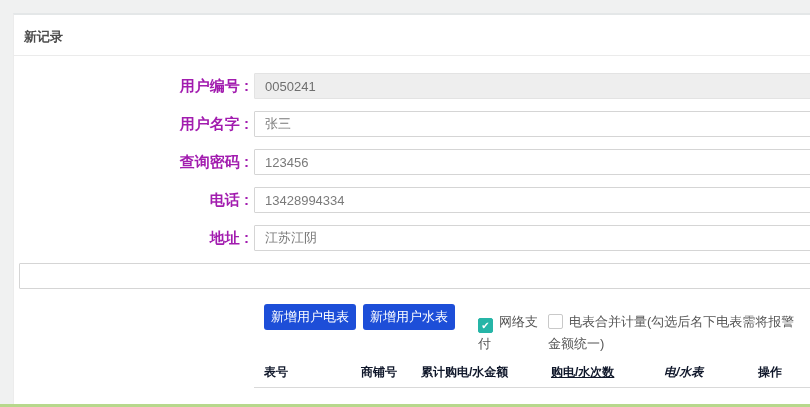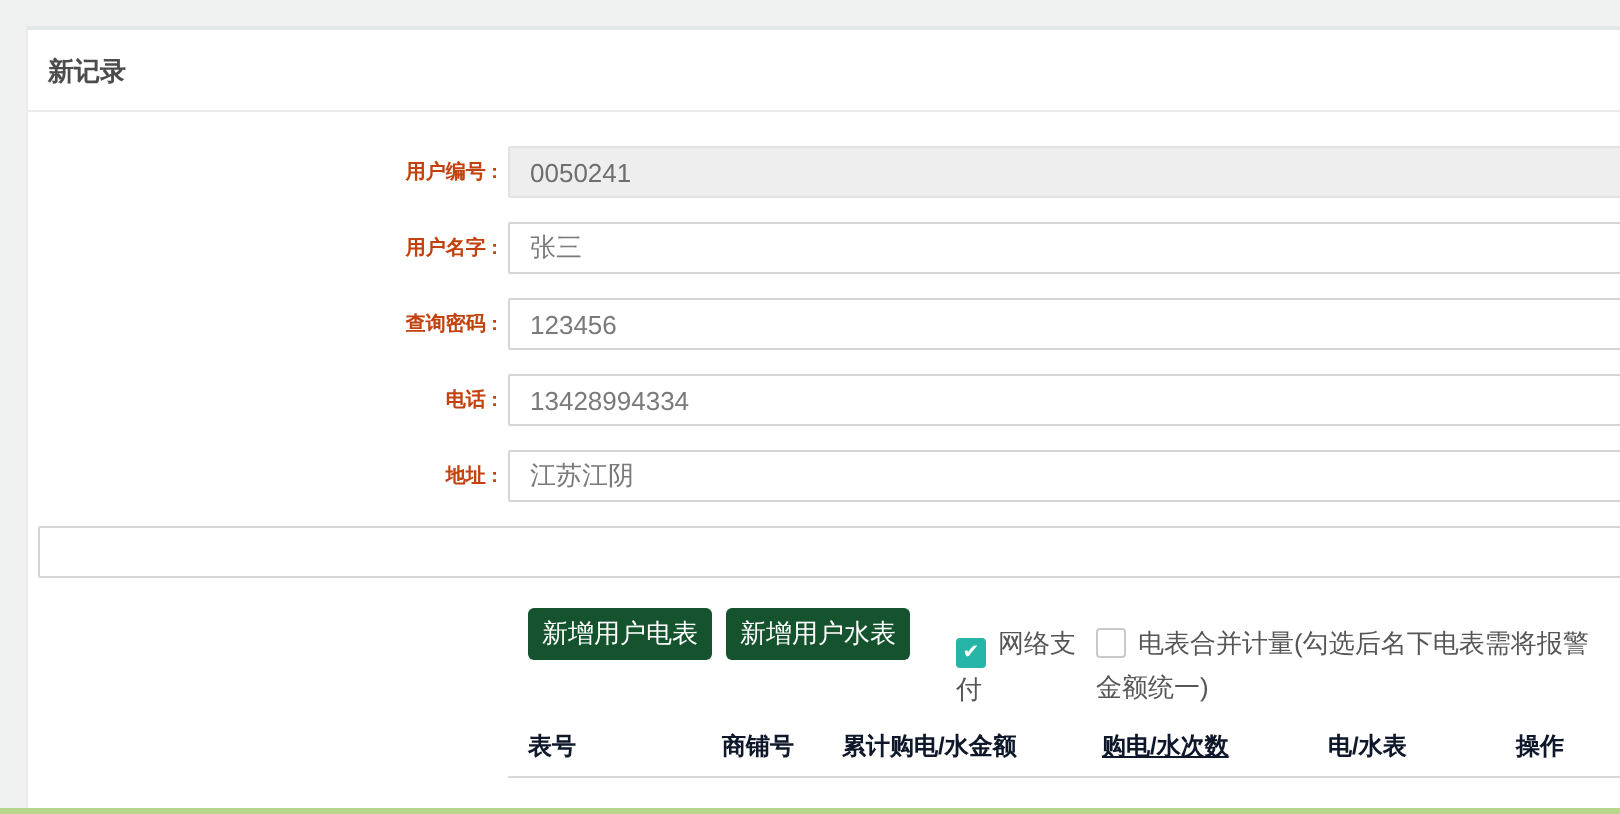--- a/index.html
+++ b/index.html
@@ -20,56 +20,56 @@
     height:41px; line-height:41px;
     padding-left:10px;
     border-bottom:1px solid #ebebeb;
   }
   .panel-title { font-size:13px; font-weight:bold; color:#4c4c4c;margin-top:28px; }
 
   .form { padding-top:17px; }
   .form-row { display:flex; align-items:center; margin-bottom:12px; }
   .form-label {
     width:235px; flex:none; text-align:right;
-    font-size:10px; font-weight:bold; color:#c2410c;
+    font-size:15px; font-weight:bold; color:#a21caf;
   }
   .form-input {
     flex:1; margin-left:5px; height:26px;
     border:1px solid #d5d5d5; border-radius:1px;
     padding:0 10px; font-size:13px; color:#7a7a7a;
     background:#ffffff; outline:none;
     font-family:inherit;
   }
   .form-input.readonly { background:#eeeeee; border-color:#e3e3e3; color:#6f6f6f; }
 
   .action-row { display:flex; align-items:flex-start; margin:15px 0 0 250px; }
   .btn {
     height:26px; line-height:26px; min-width:92px;
     padding:0 6px; margin-right:7px;
-    background:#14532d; color:#ffffff;
+    background:#1d4ed8; color:#ffffff;
     font-size:13px; border:none; border-radius:3px;
     cursor:pointer; font-family:inherit; text-align:center;
     flex:none;
   }
   .cb-group { font-size:13px; color:#565656; line-height:22px; margin-top:7px; cursor:pointer; }
   .cb-1 { width:68px; margin-left:16px; flex:none; }
   .cb-2 { width:250px; margin-left:2px; flex:none; }
   .checkbox {
     display:inline-block; width:15px; height:15px;
     border:1px solid #c9c9c9; border-radius:2px;
     background:#ffffff; vertical-align:-3px; margin-right:6px;
     text-align:center; line-height:14px; font-size:10px; color:transparent;
   }
   .checkbox.checked { background:#26b5a7; border-color:#26b5a7; color:#ffffff; }
 
   .meter-table { margin-left:240px; margin-top:3px; }
   .thead { display:flex; height:30px; align-items:center; border-bottom:1px solid #d9d9d9; }
   .th { flex:none; padding-left:10px; font-size:12px; font-weight:bold; color:#0f172a; white-space:nowrap; }
   .th-1 { width:97px; } .th-2 { width:60px; } .th-3 { width:130px; }
-  .th-4 { width:113px;text-decoration:underline; } .th-5 { width:94px; } .th-6 { width:130px; }
+  .th-4 { width:113px;text-decoration:underline; } .th-5 { width:94px;font-style:italic; } .th-6 { width:130px; }
 
   .bottom-line {
     position:absolute; left:0; top:404px;
     width:810px; height:3px; background:#b7d88c;
   }
 </style>
 </head>
 <body>
 
 <div class="panel">

